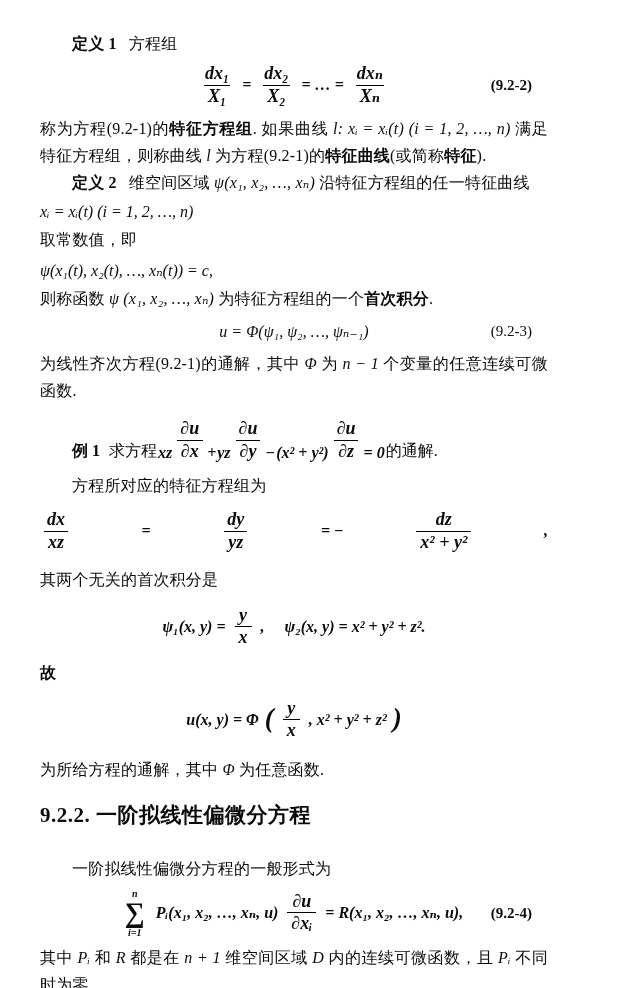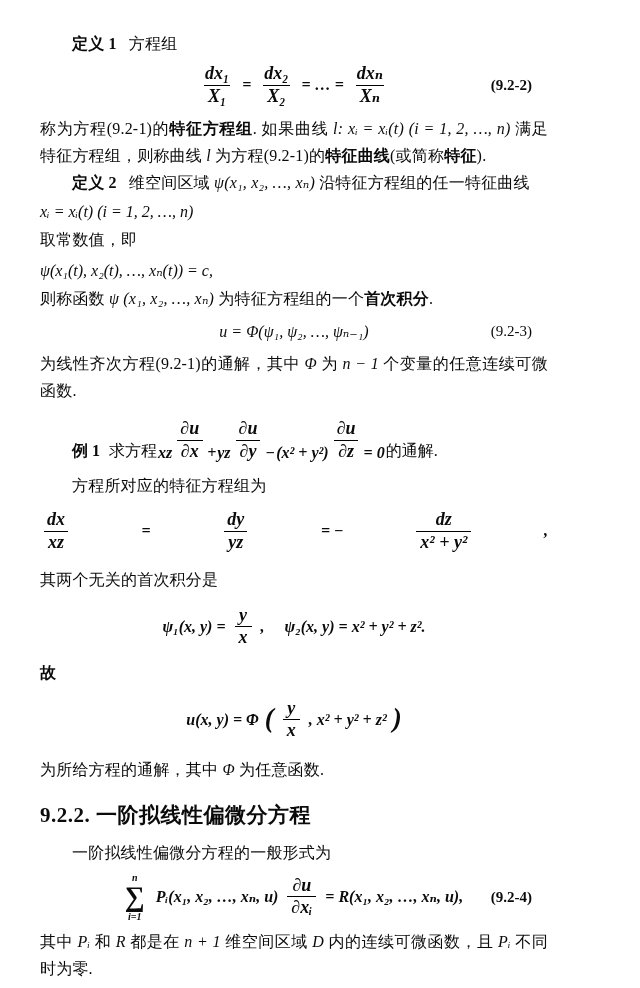--- a/index.html
+++ b/index.html
@@ -74,21 +74,21 @@
   .bigp { font-size: 27px; font-weight: bold; line-height: 1; transform: translateY(-1px); }
   .exline {
     display: flex;
     align-items: flex-end;
     gap: 1px;
     font-size: 16px;
     margin-left: 2em;
   }
   .exline .m, .exline .frac { font-weight: bold; }
   .section-heading {
-    margin: 18px 0 10px 0;
+    margin: 18px 0 26px 0;
     font-size: 21px;
     font-weight: bold;
     letter-spacing: 0.5px;
   }
   .mt2 { margin-top: 2px; }
   .mt4 { margin-top: 4px; }
   .mt6 { margin-top: 6px; }
   .mt8 { margin-top: 8px; }
   .mb4 { margin-bottom: 4px; }
   .mb6 { margin-bottom: 6px; }

